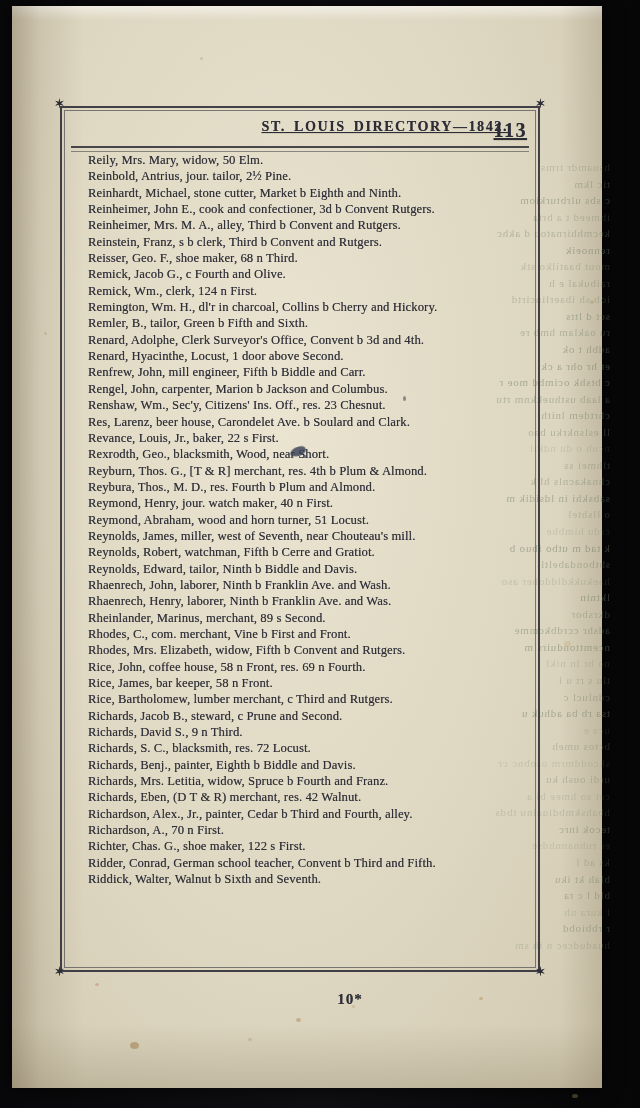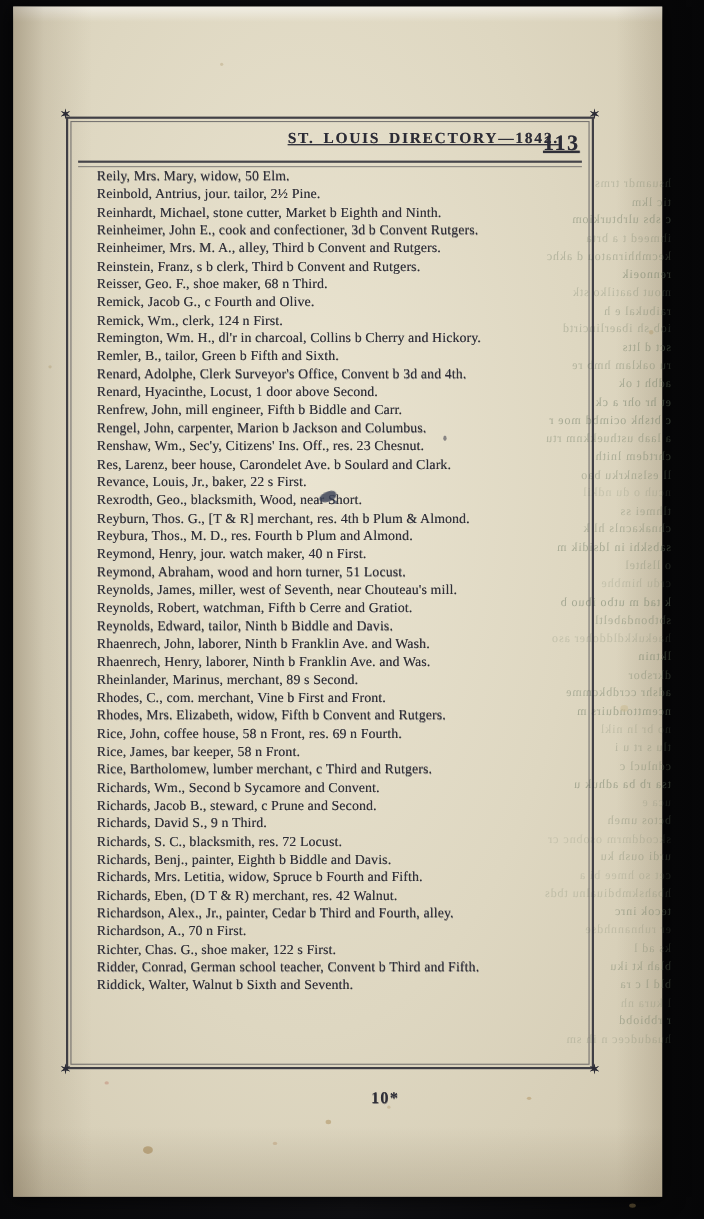--- a/index.html
+++ b/index.html
@@ -156,26 +156,25 @@
         <div class="entry">Reynolds, Robert, watchman, Fifth b Cerre and Gratiot.</div>
         <div class="entry">Reynolds, Edward, tailor, Ninth b Biddle and Davis.</div>
         <div class="entry">Rhaenrech, John, laborer, Ninth b Franklin Ave. and Wash.</div>
         <div class="entry">Rhaenrech, Henry, laborer, Ninth b Franklin Ave. and Was.</div>
         <div class="entry">Rheinlander, Marinus, merchant, 89 s Second.</div>
         <div class="entry">Rhodes, C., com. merchant, Vine b First and Front.</div>
         <div class="entry">Rhodes, Mrs. Elizabeth, widow, Fifth b Convent and Rutgers.</div>
         <div class="entry">Rice, John, coffee house, 58 n Front, res. 69 n Fourth.</div>
         <div class="entry">Rice, James, bar keeper, 58 n Front.</div>
         <div class="entry">Rice, Bartholomew, lumber merchant, c Third and Rutgers.</div>
-        <div class="entry">Richards, Wm., Second b Sycamore and Convent.</div>
         <div class="entry">Richards, Jacob B., steward, c Prune and Second.</div>
         <div class="entry">Richards, David S., 9 n Third.</div>
         <div class="entry">Richards, S. C., blacksmith, res. 72 Locust.</div>
         <div class="entry">Richards, Benj., painter, Eighth b Biddle and Davis.</div>
-        <div class="entry">Richards, Mrs. Letitia, widow, Spruce b Fourth and Fifth.</div>
+        <div class="entry">Richards, Mrs. Letitia, widow, Spruce b Fourth and Franz.</div>
         <div class="entry">Richards, Eben, (D T &amp; R) merchant, res. 42 Walnut.</div>
         <div class="entry">Richardson, Alex., Jr., painter, Cedar b Third and Fourth, alley.</div>
         <div class="entry">Richardson, A., 70 n First.</div>
         <div class="entry">Richter, Chas. G., shoe maker, 122 s First.</div>
         <div class="entry">Ridder, Conrad, German school teacher, Convent b Third and Fifth.</div>
         <div class="entry">Riddick, Walter, Walnut b Sixth and Seventh.</div>
       </div>
 
     <div class="smudge" style="left:278px;top:441px"></div>
     <div class="smudge-dot" style="left:291px;top:449px"></div>

